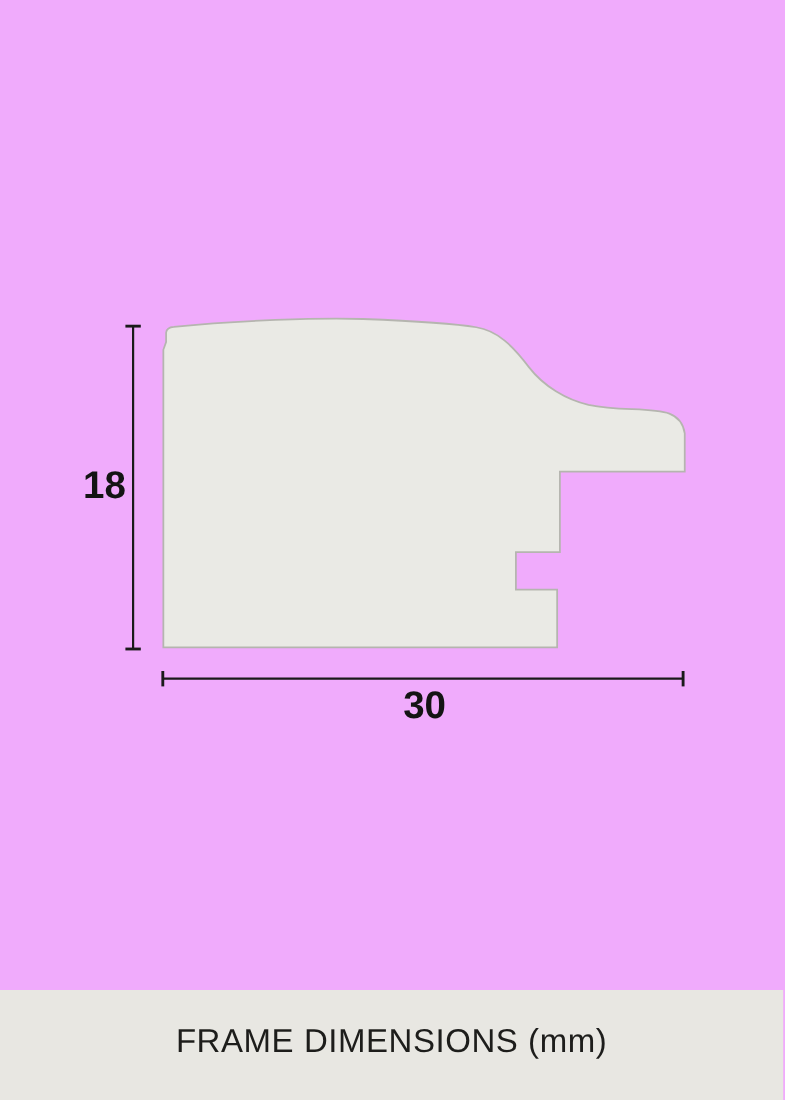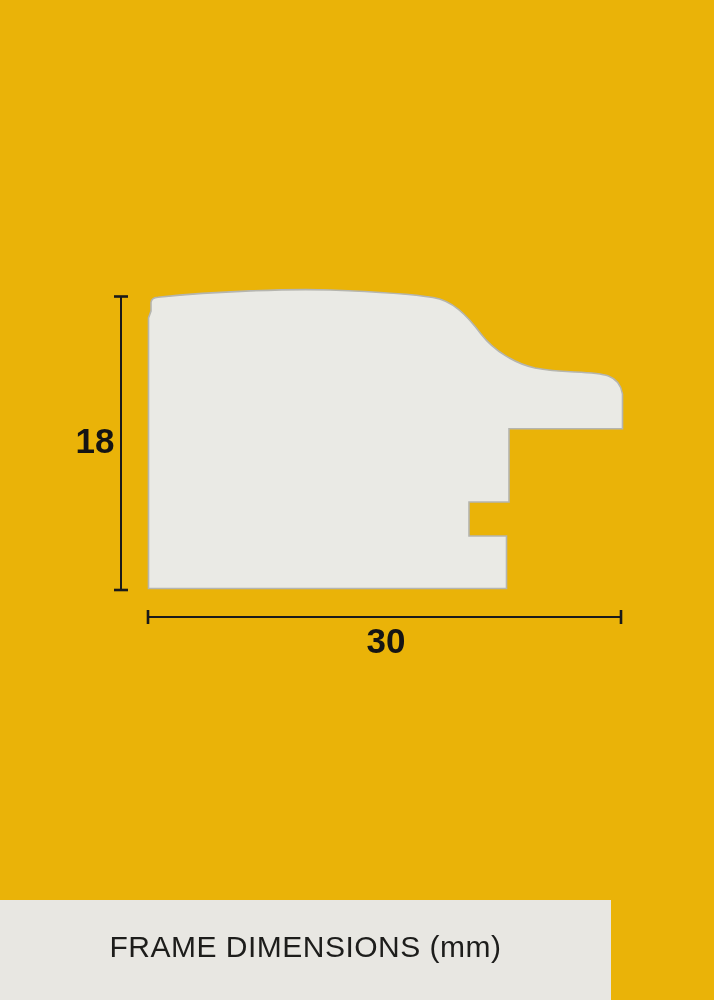--- a/index.html
+++ b/index.html
@@ -4,21 +4,21 @@
 <style>
   html, body {
     margin: 0;
     padding: 0;
     background: #ffffff;
   }
   .canvas {
     position: relative;
     width: 714px;
     height: 1000px;
-    background: #eab308;
+    background: #f0abfc;
     overflow: hidden;
     font-family: "Liberation Sans", sans-serif;
   }
   .diagram-svg {
     position: absolute;
     top: 0;
     left: 0;
   }
   .profile-outline {
     stroke-width: 1.6;
@@ -37,21 +37,21 @@
   .dim-label {
     font-family: "Liberation Sans", sans-serif;
     font-weight: 700;
     font-size: 35px;
     fill: #141414;
   }
   .footer-bar {
     position: absolute;
     left: 0;
     top: 900px;
-    width: 611px;
+    width: 712px;
     height: 100px;
     background: #e8e7e2;
     display: flex;
     align-items: center;
     justify-content: center;
   }
   .footer-caption {
     font-family: "Liberation Sans", sans-serif;
     font-size: 30px;
     font-weight: 400;

